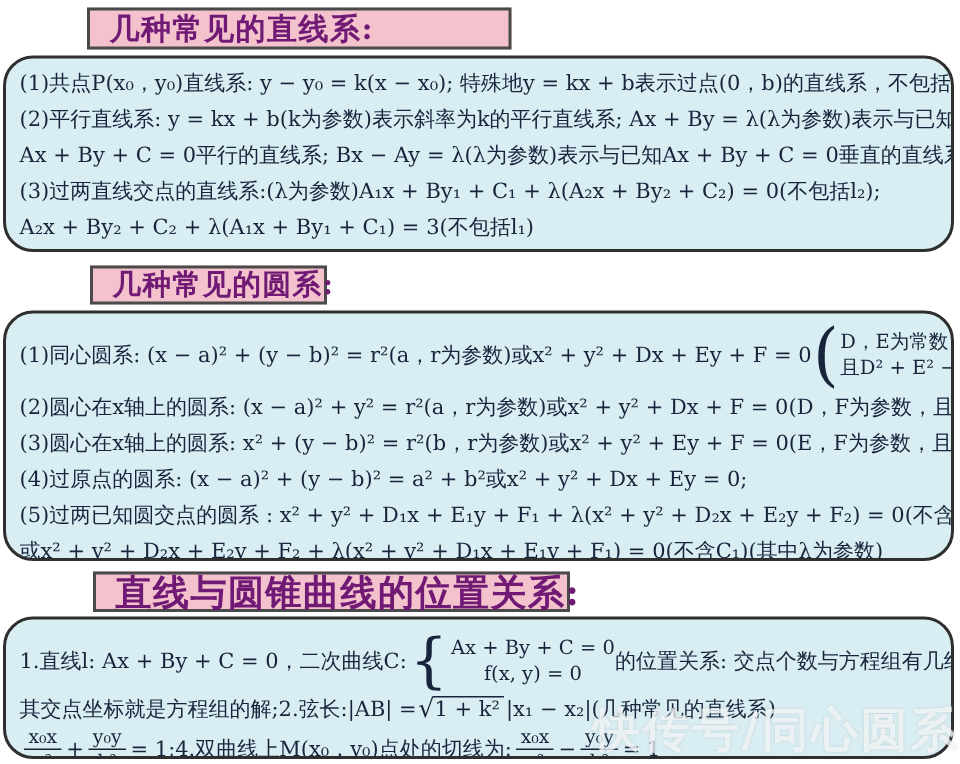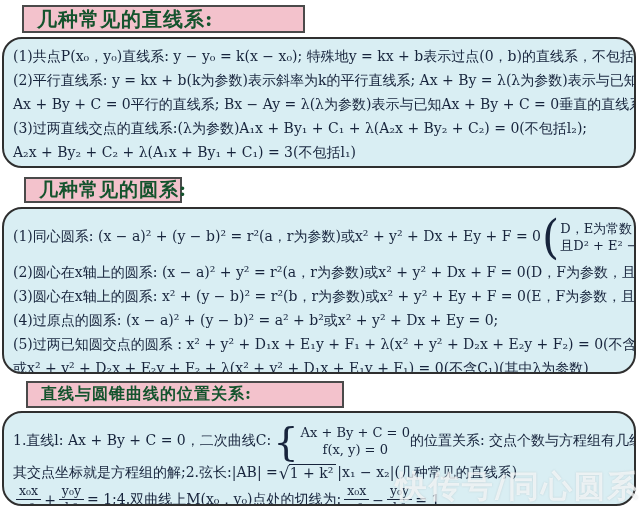--- a/index.html
+++ b/index.html
@@ -10,31 +10,32 @@
     height: 509px;
     background: #ffffff;
     overflow: hidden;
     font-family: "DejaVu Serif", "Liberation Serif", serif;
     color: #17243c;
   }
   .hdr {
     position: absolute;
     background: #f3c2cc;
     border: 2px solid #4a4a4a;
-    color: #14532d;
+    color: #701a75;
     font-weight: bold;
     display: flex;
     align-items: center;
     padding-left: 13px;
     letter-spacing: 1px;
     white-space: nowrap;
+    margin-left: 36px;
   }
   .hdr1 { left: 22px; top: 5px;   width: 283px; height: 28px; font-size: 20px; }
   .hdr2 { left: 24px; top: 177px; width: 158px; height: 26px; font-size: 19px; }
-  .hdr3 { left: 26px; top: 381px; width: 318px; height: 27px; font-size: 16px; }
+  .hdr3 { left: 26px; top: 381px; width: 318px; height: 27px; font-size: 24px; }
   .box {
     position: absolute;
     background: #d9eef3;
     border: 2px solid #2f2f2f;
     border-radius: 20px;
     padding: 5px 9px 0 9px;
     overflow: hidden;
     font-size: 14px;
   }
   .box1 { left: 2px; top: 37px;  width: 634px; height: 131px; }

